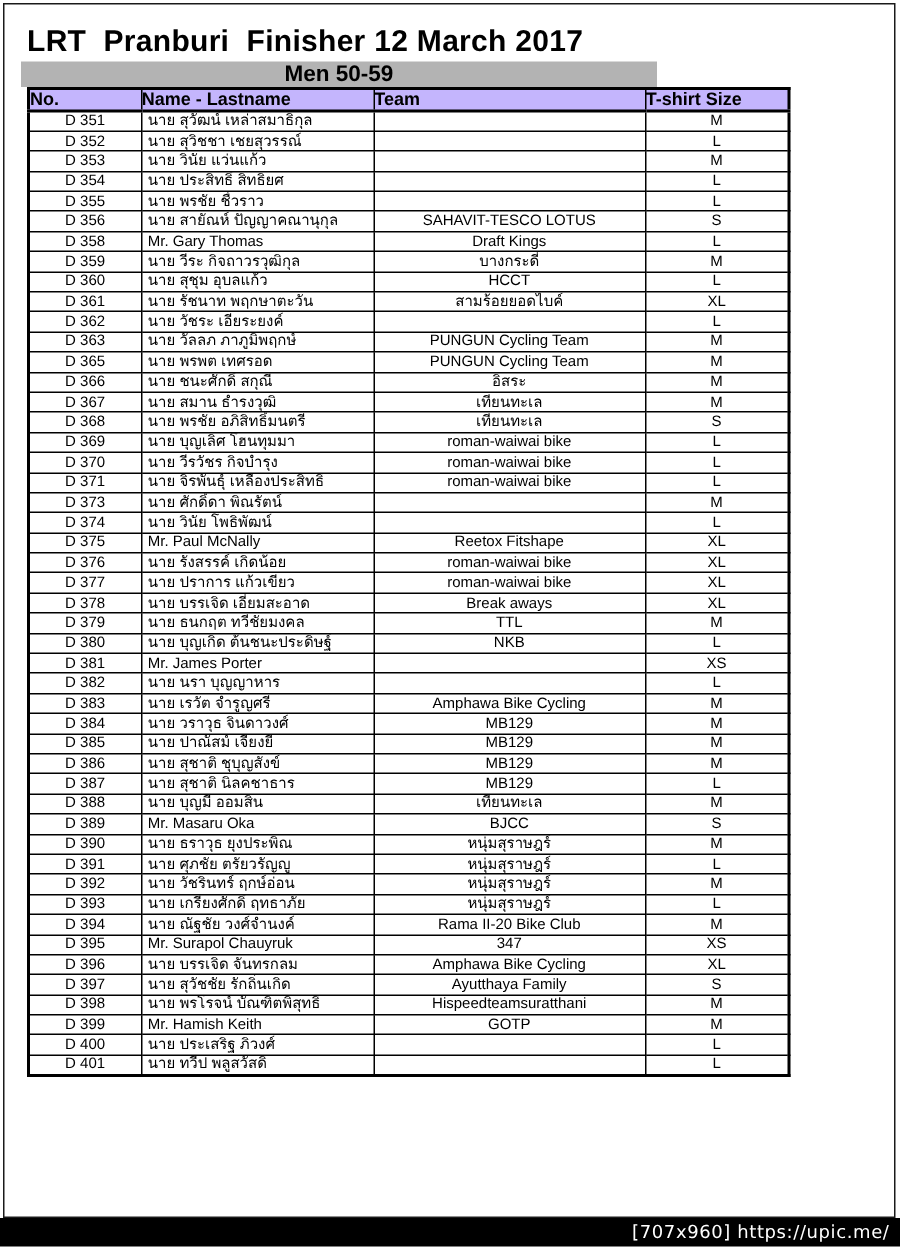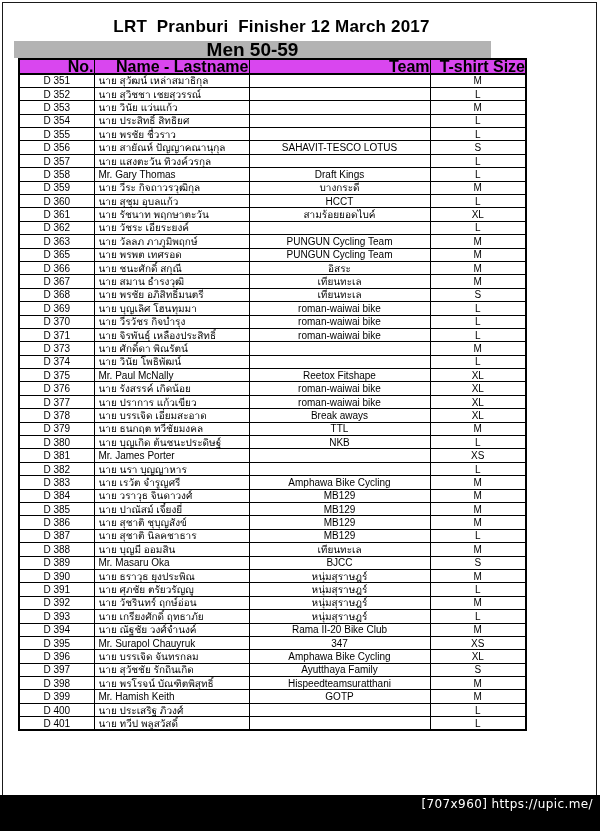--- a/index.html
+++ b/index.html
@@ -14,76 +14,76 @@
   .page-frame {
     position: absolute;
     left: 2px; top: 2px;
     width: 595px; height: 810px;
     border: 1px solid #1a1a1a;
     pointer-events: none;
   }
   .doc-title {
     position: absolute;
     left: 18px; top: 17px; width: 507px;
-    text-align: center;
-    font-size: 17px;
+    text-align: left;
+    font-size: 20px;
     font-weight: bold;
     white-space: pre;
     letter-spacing: 0.2px;
   }
   .category-bar {
     position: absolute;
     left: 14px; top: 41px;
-    width: 477px; height: 17px;
+    width: 424px; height: 17px;
     background: #b3b3b3;
     text-align: center;
-    font-size: 19px;
+    font-size: 15px;
     font-weight: bold;
     line-height: 17px;
   }
   table.results {
     position: absolute;
     left: 18px; top: 58px;
     width: 507px;
     border-collapse: collapse;
     table-layout: fixed;
     border: 2px solid #000;
   }
   table.results col.col-no   { width: 75px; }
   table.results col.col-name { width: 155px; }
   table.results col.col-team { width: 181px; }
   table.results col.col-size { width: 96px; }
   table.results th {
     border: 1px solid #000;
     border-bottom: 2px solid #000;
-    font-size: 16px;
+    font-size: 12px;
     font-weight: bold;
     height: 15px;
     line-height: 13px;
-    text-align: right;
-    background: #d946ef;
+    text-align: left;
+    background: #c4b5fd;
   }
   table.results td {
     border: 1px solid #000;
     font-size: 10px;
     height: 13.4px;
     line-height: 11px;
     padding: 0 4px;
     overflow: hidden;
     white-space: nowrap;
     background: #fff;
   }
   td.no   { text-align: center; padding: 0 1px; }
   td.name { text-align: left; }
   td.team { text-align: center; }
   td.size { text-align: center; }
   .watermark-bar {
     position: absolute;
     left: 0; bottom: 0;
-    width: 600px; height: 36px;
+    width: 600px; height: 19px;
     background: #000000;
     color: #ffffff;
     font-size: 12px;
     line-height: 19px;
     text-align: right;
     padding-right: 7px;
     letter-spacing: 0.4px;
     font-family: "DejaVu Sans", sans-serif;
   }
 </style>
@@ -144,26 +144,20 @@
         <td class="team"></td>
         <td class="size">L</td>
       </tr>
       <tr>
         <td class="no">D 356</td>
         <td class="name">นาย สายัณห์ ปัญญาคณานุกุล</td>
         <td class="team">SAHAVIT-TESCO LOTUS</td>
         <td class="size">S</td>
       </tr>
       <tr>
-        <td class="no">D 357</td>
-        <td class="name">นาย แสงตะวัน ทิวงค์วรกุล</td>
-        <td class="team"></td>
-        <td class="size">L</td>
-      </tr>
-      <tr>
         <td class="no">D 358</td>
         <td class="name">Mr. Gary Thomas</td>
         <td class="team">Draft Kings</td>
         <td class="size">L</td>
       </tr>
       <tr>
         <td class="no">D 359</td>
         <td class="name">นาย วีระ กิจถาวรวุฒิกุล</td>
         <td class="team">บางกระดี่</td>
         <td class="size">M</td>

